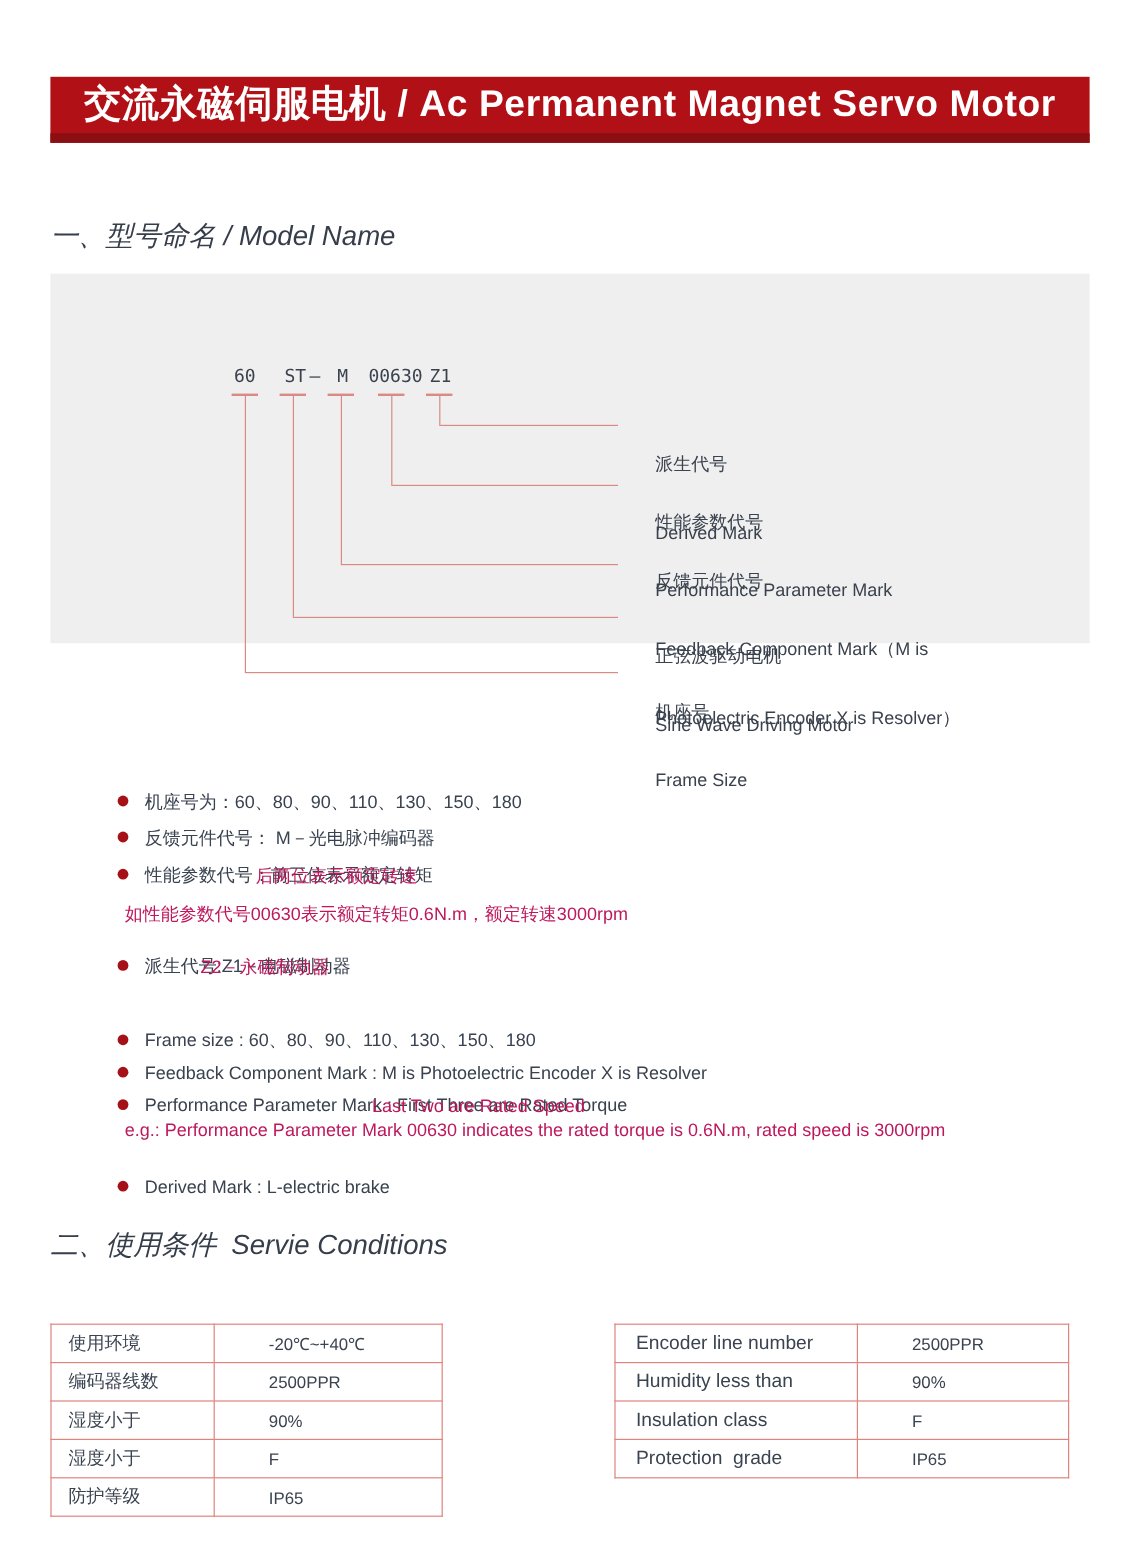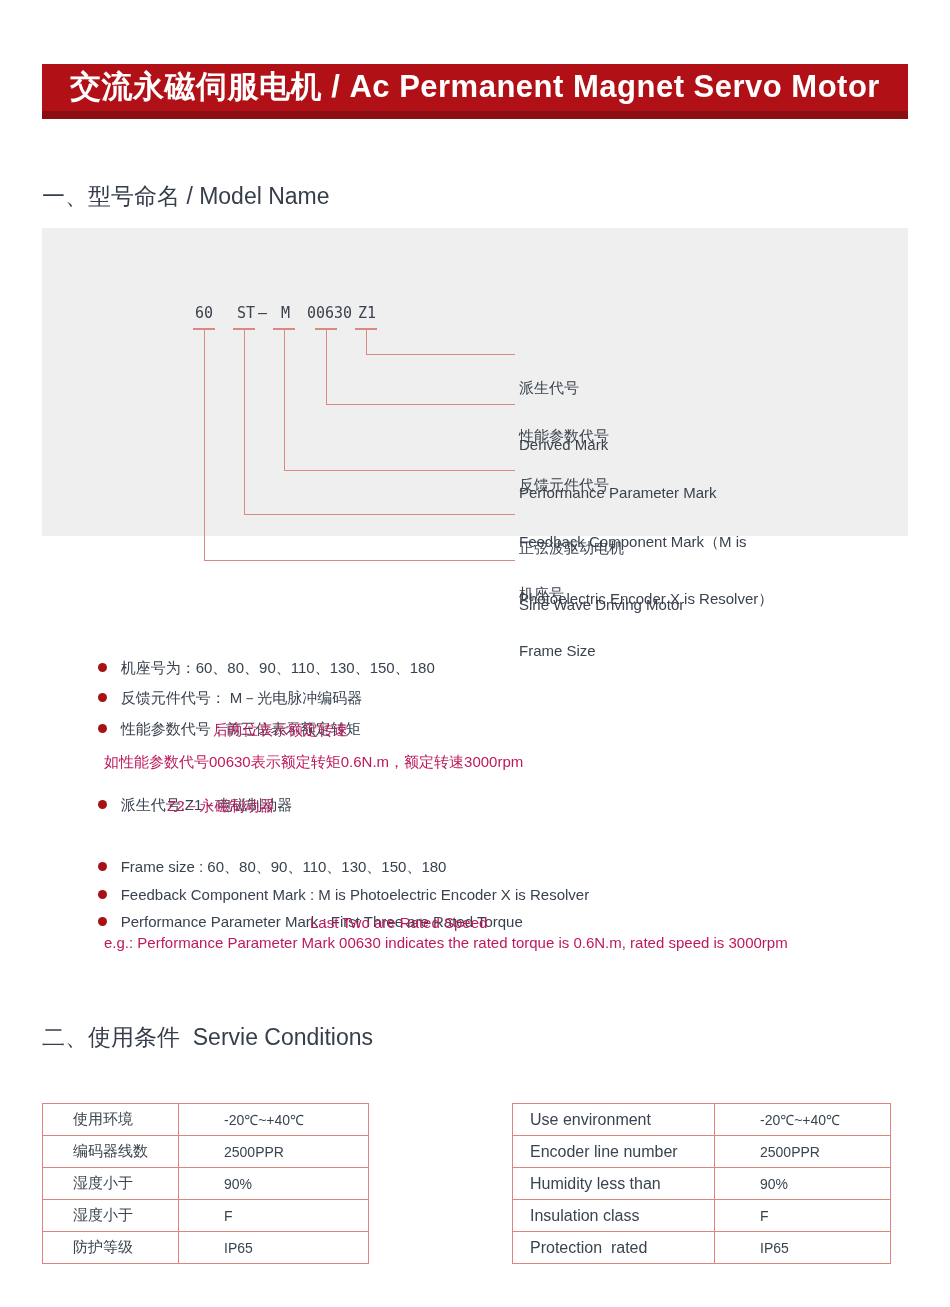--- a/index.html
+++ b/index.html
@@ -28,20 +28,21 @@
     line-height: 46px;
     letter-spacing: 0.5px;
   }
   
   .section-title {
     position: absolute;
     left: 42px;
     font-size: 23px;
     color: #353e4a;
     white-space: pre;
+    font-style: italic;
   }
   #s1-title { top: 181px; }
   #s2-title { top: 1022px; text-align: right; }
   
   .panel {
     position: absolute;
     left: 42px; top: 228px;
     width: 866px; height: 308px;
     background: #efefef;
   }
@@ -64,21 +65,21 @@
     width: 1px;
     background: #d98a84;
   }
   .hline {
     position: absolute;
     height: 1px;
     background: #d98a84;
   }
   .dlabel {
     position: absolute;
-    left: 477px;
+    left: 504px;
     font-size: 15px;
     line-height: 19px;
     color: #3a424e;
     white-space: pre;
   }
   
   .bullet-line {
     position: absolute;
     left: 81px;
     font-size: 15px;
@@ -107,21 +108,21 @@
     table-layout: fixed;
   }
   .spec-table td {
     border: 1px solid #e0837d;
     height: 32px;
     vertical-align: middle;
     color: #3a4350;
     white-space: pre;
   }
   #table-zh { left: 42px; width: 326px; }
-  #table-zh td.lbl { width: 136px; padding-left: 30px; font-size: 15px; }
+  #table-zh td.lbl { width: 136px; padding-left: 14px; font-size: 15px; }
   #table-zh td.val { width: 190px; padding-left: 45px; font-size: 14px; }
   #table-en { left: 512px; width: 378px; }
   #table-en td.lbl { width: 202px; padding-left: 17px; font-size: 16px; }
   #table-en td.val { width: 176px; padding-left: 45px; font-size: 14px; }
 </style>
 </head>
 <body>
 
 <div class="page">
 
@@ -201,20 +202,23 @@
     <span class="dot"></span><span>Frame size : 60、80、90、110、130、150、180</span>
   </div>
   <div class="bullet-line" style="top:869px">
     <span class="dot"></span><span>Feedback Component Mark : M is Photoelectric Encoder X is Resolver</span>
   </div>
   <div class="bullet-line" style="top:896px">
     <span class="dot"></span><span>Performance Parameter Mark : First Three are Rated Torque</span>
   </div>
   <div class="cont-line" style="left:310px;top:914px">Last Two are Rated Speed</div>
   <div class="cont-line" style="left:104px;top:934px">e.g.: Performance Parameter Mark 00630 indicates the rated torque is 0.6N.m, rated speed is 3000rpm</div>
+  <div class="bullet-line" style="top:964px">
+    <span class="dot"></span><span>Derived Mark : L-electric brake</span>
+  </div>
 
   <div class="section-title" id="s2-title">二、使用条件  Servie Conditions</div>
 
   <table class="spec-table" id="table-zh">
     <tbody>
       <tr>
         <td class="lbl">使用环境</td>
         <td class="val">-20℃~+40℃</td>
       </tr>
       <tr>
@@ -232,35 +236,31 @@
       <tr>
         <td class="lbl">防护等级</td>
         <td class="val">IP65</td>
       </tr>
     </tbody>
   </table>
 
   <table class="spec-table" id="table-en">
     <tbody>
       <tr>
-        <td class="lbl">Use environment</td>
-        <td class="val">-20℃~+40℃</td>
-      </tr>
-      <tr>
         <td class="lbl">Encoder line number</td>
         <td class="val">2500PPR</td>
       </tr>
       <tr>
         <td class="lbl">Humidity less than</td>
         <td class="val">90%</td>
       </tr>
       <tr>
         <td class="lbl">Insulation class</td>
         <td class="val">F</td>
       </tr>
       <tr>
-        <td class="lbl">Protection  rated</td>
+        <td class="lbl">Protection  grade</td>
         <td class="val">IP65</td>
       </tr>
     </tbody>
   </table>
 
 </div>
 
 </body></html>

